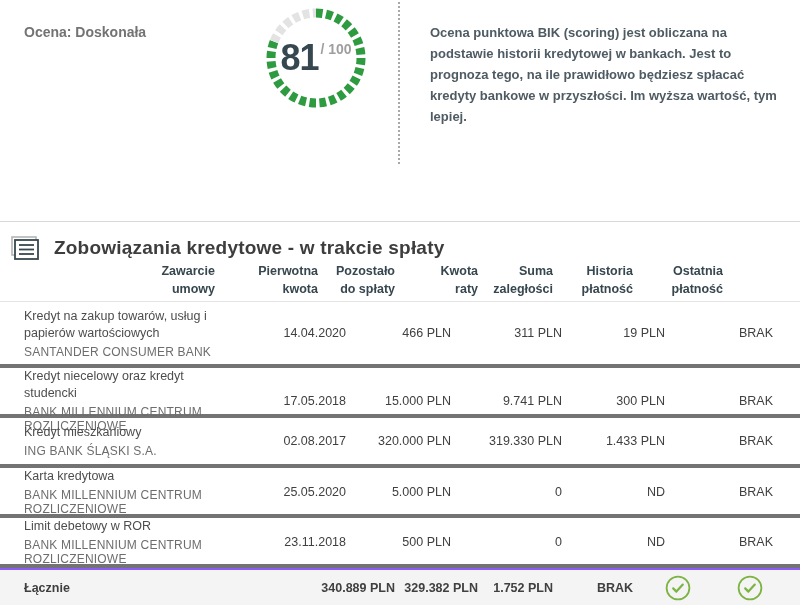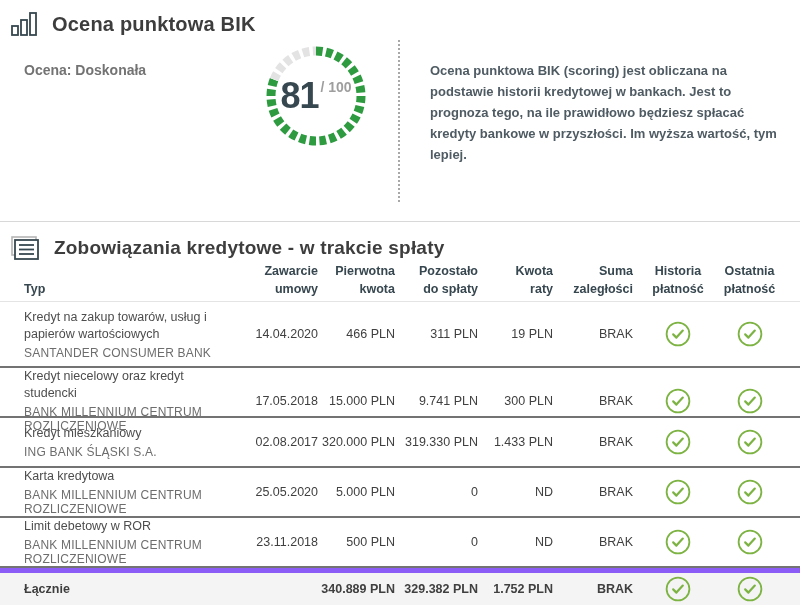--- a/index.html
+++ b/index.html
@@ -24,47 +24,39 @@
   .vdivider { border-left: 2px dotted #a8a8a8; height: 162px; margin: 2px 0 0 32px; flex: none; }
   .score-desc { flex: 1; margin: 22px 10px 0 30px; font-size: 13px; font-weight: 700; color: #4f5b63; line-height: 21px; }
   
   .sec2 .sec-head { padding-top: 12px; height: 40px; }
   .sec2 .sec-title { font-size: 19px; }
   .trow { display: grid; grid-template-columns: 191px 103px 77px 83px 75px 80px 90px 1fr; padding: 0 24px; }
   .thead { height: 40px; align-items: end; padding-bottom: 7px; border-bottom: 1px solid #e4e4e4;
            font-weight: 700; font-size: 12.5px; color: #37474f; line-height: 1.45; }
   .hcell { text-align: right; }
   .hcell.first { text-align: left; }
-  .hcell.center { text-align: center; }
+  .hcell.center { text-align: right; }
   .hcell span { display: block; }
-  .row { align-items: center; border-bottom: 2px solid #737373; font-size: 12.5px; }
+  .row { align-items: center; border-bottom: 4px solid #737373; font-size: 12.5px; gap: 28px; }
   .row.tall { height: 66px; }
   .row.short { height: 50px; }
   .cell.num { text-align: right; color: #404040; }
   .cell.ico { display: flex; justify-content: center; }
   .tname { color: #4d4d4d; line-height: 17px; }
   .bank  { color: #6d6d6d; font-size: 12px; margin-top: 3px; letter-spacing: .2px; }
-  .total { height: 37px; align-items: center; background: #f4f4f4; border-top: 5px solid #8b5cf6;
+  .total { height: 37px; align-items: center; background: #f4f4f4; border-top: 2px solid #8b5cf6;
            font-weight: 700; font-size: 12.5px; color: #3e3e3e; }
   .check-ico circle, .check-ico path { stroke: var(--check-green); }
 </style>
 </head>
 <body>
 
 <div>
 
   <section class="sec1">
-    <div class="sec-head">
-      <svg width="28" height="26" viewBox="0 0 28 26">
-        <rect x="2" y="15" width="6" height="9" fill="none" stroke="#37474f" stroke-width="1.8"></rect>
-        <rect x="11" y="9" width="6" height="15" fill="none" stroke="#37474f" stroke-width="1.8"></rect>
-        <rect x="20" y="2" width="6" height="22" fill="none" stroke="#37474f" stroke-width="1.8"></rect>
-      </svg>
-      <h1 class="sec-title">Ocena punktowa BIK</h1>
-    </div>
     <div class="score-row">
       <div class="score-left">
         <p class="rating">Ocena: Doskonała</p>
       </div>
       <div class="gauge-wrap">
         <svg width="100" height="100" viewBox="0 0 100 100">
           <circle id="g-green" cx="50" cy="50" r="45" fill="none" stroke="#2e9b41" stroke-width="9" pathLength="100" stroke-dasharray="2.35 1.221" transform="rotate(-90 50 50)"></circle>
           <path id="g-erase" d="M 8.16 33.43 A 45 45 0 0 1 50 5" fill="none" stroke="#ffffff" stroke-width="11"></path>
           <path id="g-gray" d="M 8.16 33.43 A 45 45 0 0 1 50 5" fill="none" stroke="#e3e3e3" stroke-width="9" stroke-dasharray="2.35 1.221" pathLength="19.00"></path>
         </svg>
@@ -84,24 +76,20 @@
         <rect x="2" y="2" width="24" height="18" fill="none" stroke="#b5b5b5" stroke-width="1.6"></rect>
         <rect x="5" y="5" width="23" height="19" fill="#ffffff" stroke="#37474f" stroke-width="1.8"></rect>
         <line x1="9" y1="10" x2="24" y2="10" stroke="#37474f" stroke-width="1.8"></line>
         <line x1="9" y1="14.5" x2="24" y2="14.5" stroke="#37474f" stroke-width="1.8"></line>
         <line x1="9" y1="19" x2="24" y2="19" stroke="#37474f" stroke-width="1.8"></line>
       </svg>
       <h2 class="sec-title">Zobowiązania kredytowe - w trakcie spłaty</h2>
     </div>
 
     <div class="trow thead">
-      <div class="hcell first">
-          <span>Typ</span>
-          <span></span>
-        </div>
       <div class="hcell">
           <span>Zawarcie</span>
           <span>umowy</span>
         </div>
       <div class="hcell">
           <span>Pierwotna</span>
           <span>kwota</span>
         </div>
       <div class="hcell">
           <span>Pozostało</span>

